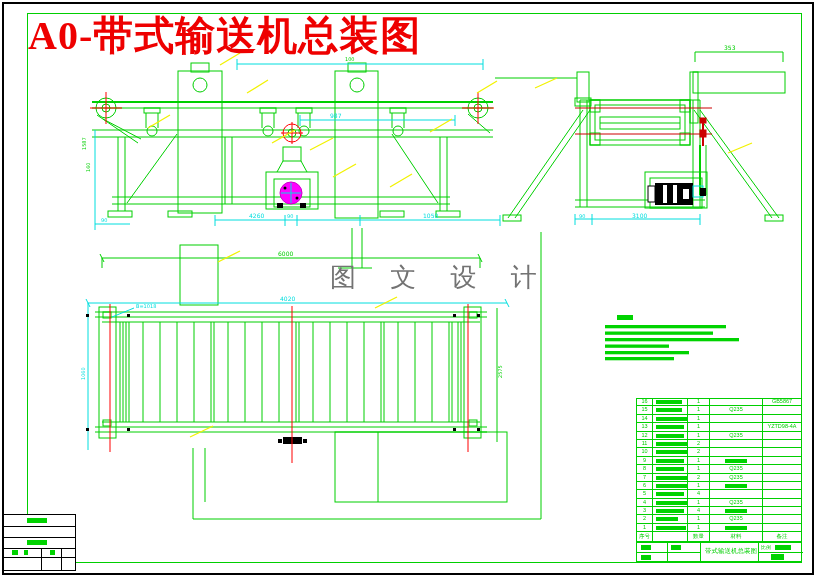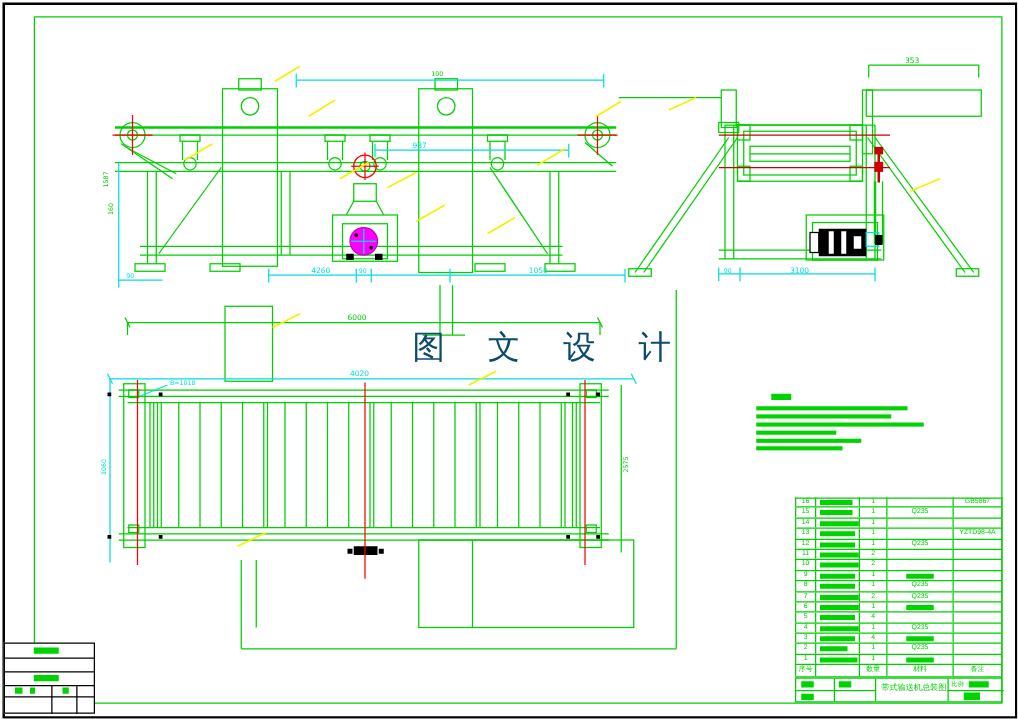--- a/index.html
+++ b/index.html
@@ -8,21 +8,21 @@
   #outer-border{position:absolute;left:2px;top:2px;width:808px;height:569px;border:2px solid #000;}
   #inner-border{position:absolute;left:27px;top:13px;width:773px;height:548px;border:1px solid #00cf00;}
   #drawing{position:absolute;left:0;top:0;}
   svg text{font-family:"DejaVu Sans",sans-serif;}
   .tg{fill:#00cf00;font-size:6px;}
   .tc{fill:#00dede;font-size:6px;}
   .tiny{font-size:5px;}
   #main-title{position:absolute;left:28px;top:8px;width:480px;color:#ee0000;
       font-size:40px;font-weight:bold;letter-spacing:1px;white-space:nowrap;
       font-family:"Liberation Serif",serif;}
-  #watermark{position:absolute;left:330px;top:260px;color:#0c4a6e;font-size:26px;
+  #watermark{position:absolute;left:330px;top:260px;color:#737373;font-size:26px;
       letter-spacing:13px;white-space:nowrap;font-family:"DejaVu Serif",serif;}
   .bar{position:absolute;background:#00d300;}
   #parts-table{position:absolute;left:636px;top:398px;width:166px;height:164px;}
   #pt-grid{position:absolute;left:0;top:0;width:166px;}
   .prow{display:flex;height:8.4px;border-bottom:1px solid #00cf00;box-sizing:border-box;}
   .pcell{border-right:1px solid #00cf00;box-sizing:border-box;color:#00cf00;
       font-size:5.5px;line-height:7px;text-align:center;overflow:hidden;position:relative;}
   .pcell:first-child{border-left:1px solid #00cf00;}
   .namebar{position:absolute;top:2px;left:3px;height:4px;background:#00d300;}
   .cellbar{position:absolute;top:2px;left:50%;transform:translateX(-50%);height:4px;background:#00d300;}
@@ -335,20 +335,21 @@
         <rect x="617" y="315" width="16" height="5"></rect>
         <rect x="605" y="325" width="121" height="3.3"></rect>
         <rect x="605" y="331.5" width="108" height="3.3"></rect>
         <rect x="605" y="338" width="134" height="3.3"></rect>
         <rect x="605" y="344.5" width="64" height="3.3"></rect>
         <rect x="605" y="351" width="84" height="3.3"></rect>
         <rect x="605" y="357" width="69" height="3.3"></rect>
       </g>
 </svg>
 
+<div id="main-title">A0-带式输送机总装图</div>
 <div id="watermark">图 文 设 计</div>
 
 <div id="parts-table">
   <div id="pt-top"></div>
   <div id="pt-grid">
         <div class="prow ">
           <div class="pcell" style="width: 17px;">16</div>
           <div class="pcell" style="width: 35px;">
             <div class="namebar" style="width: 26px;"></div>
           </div>

